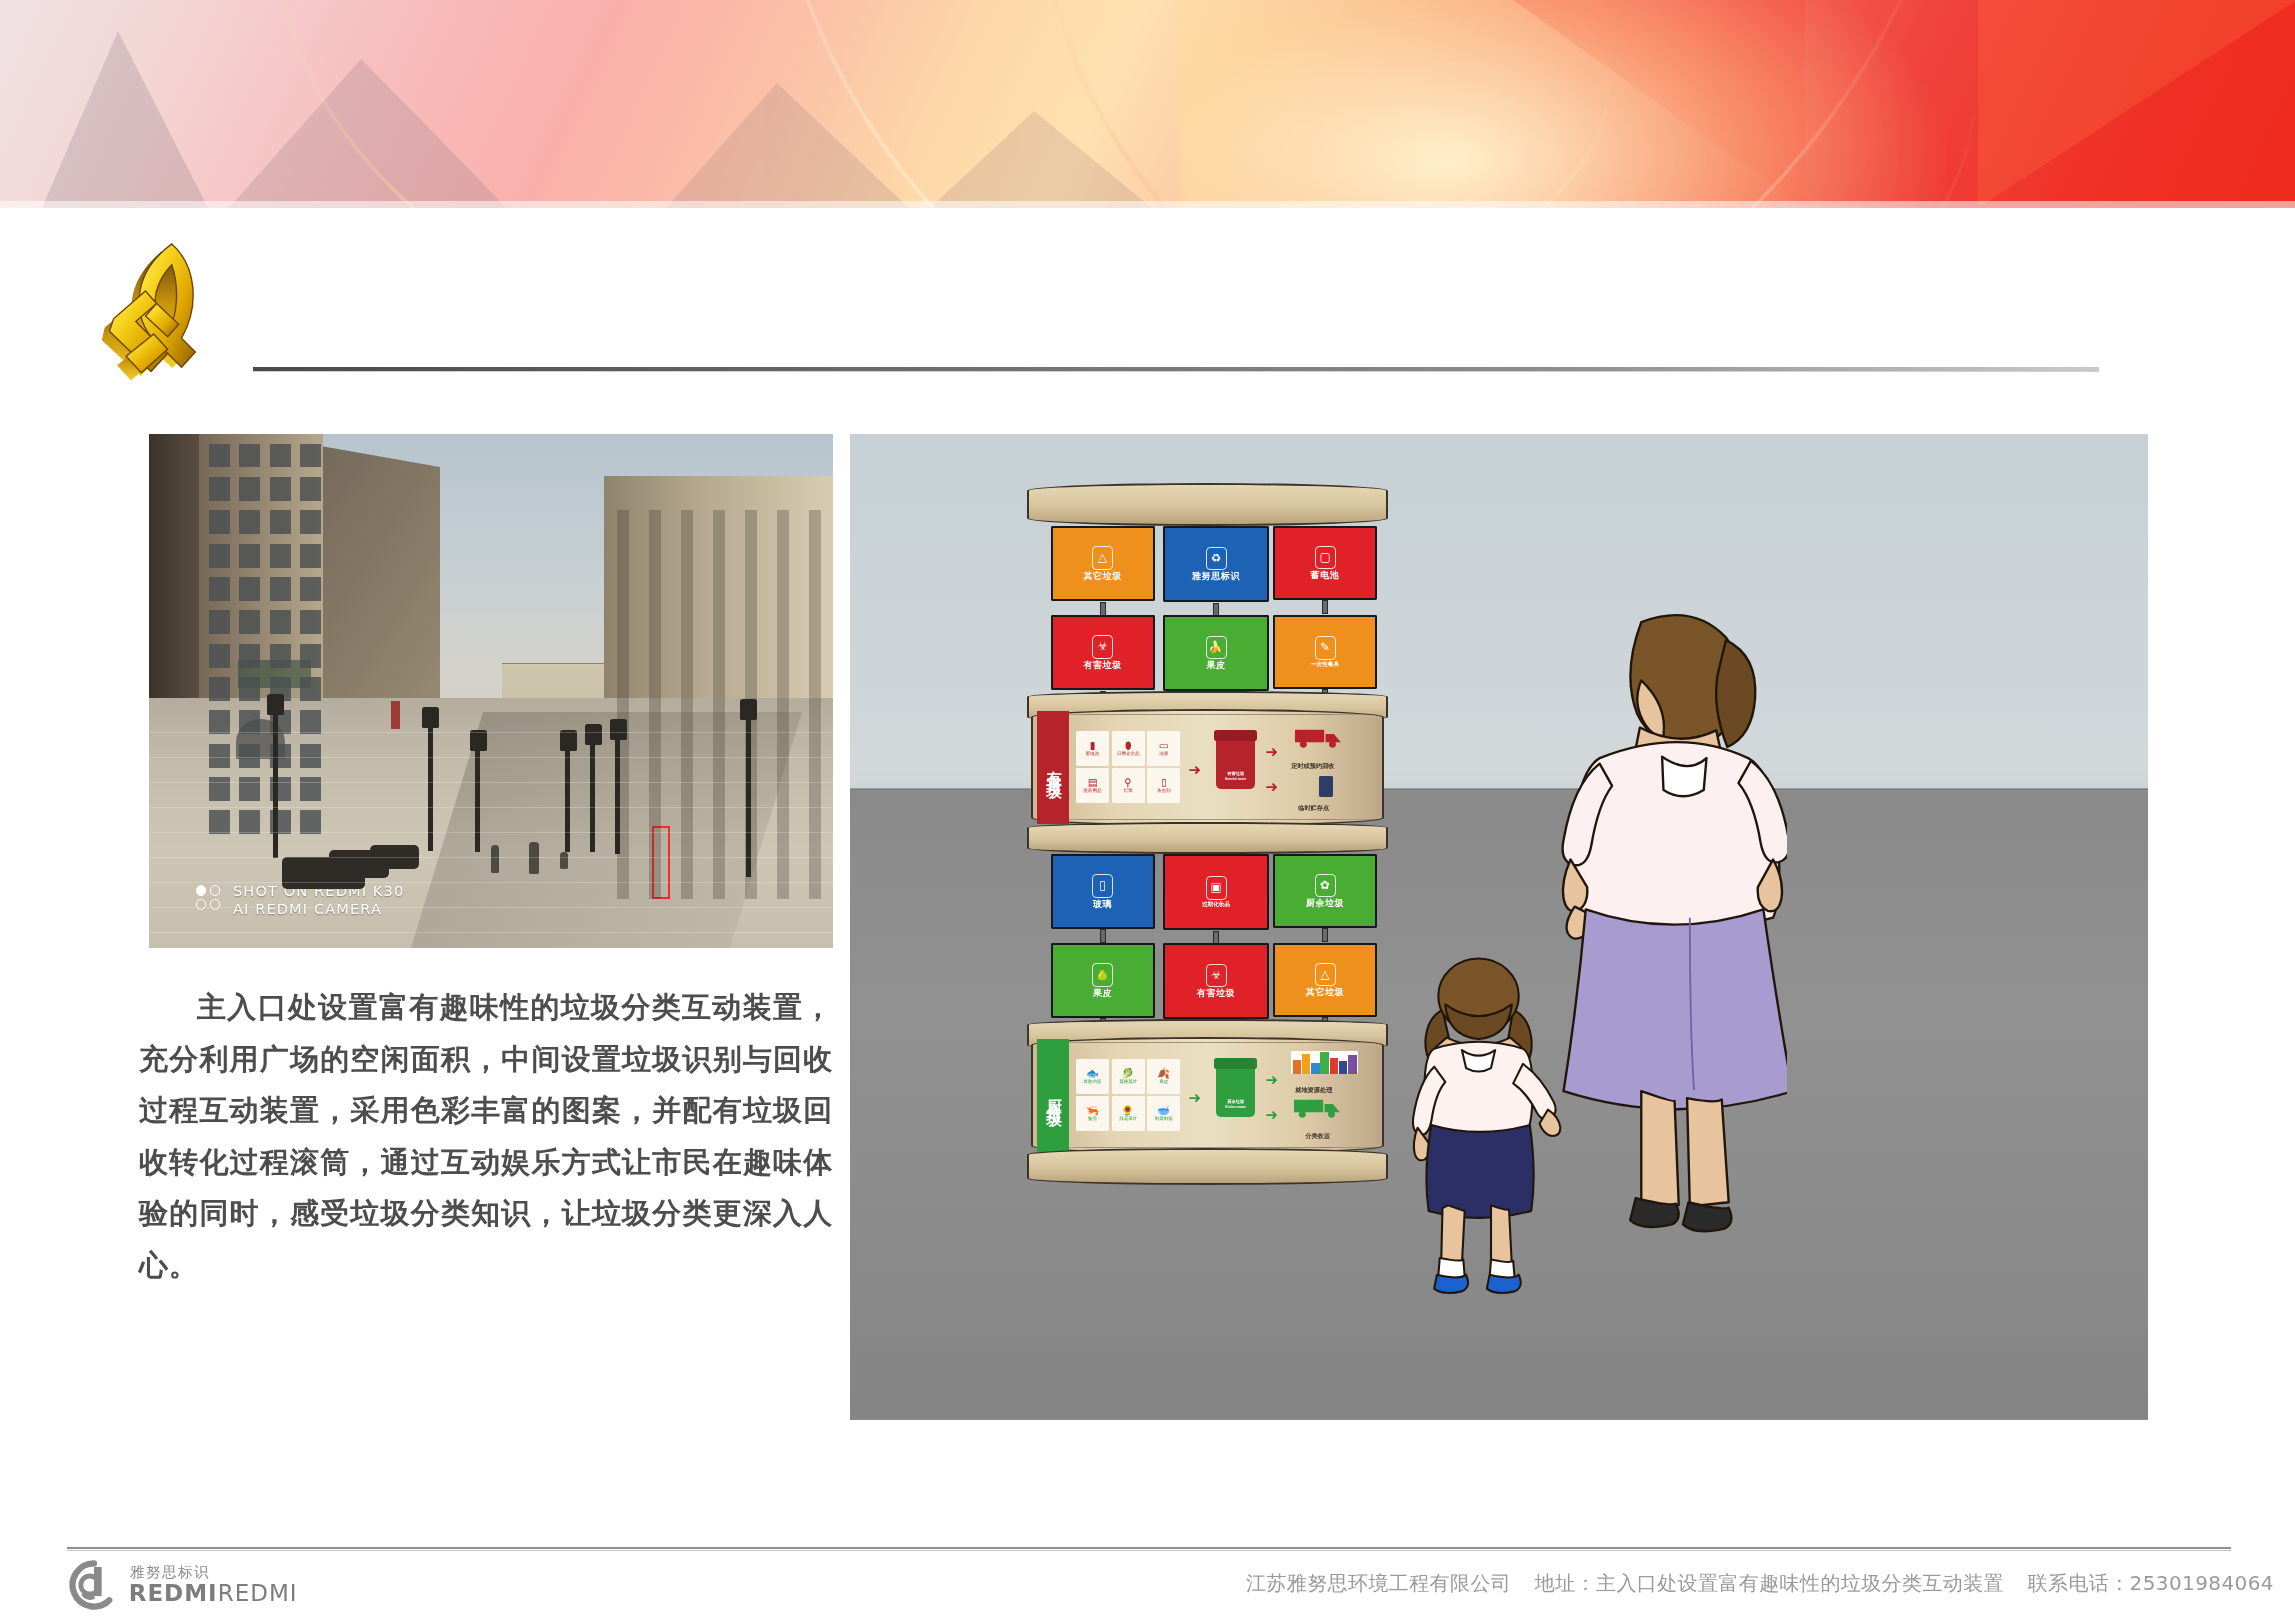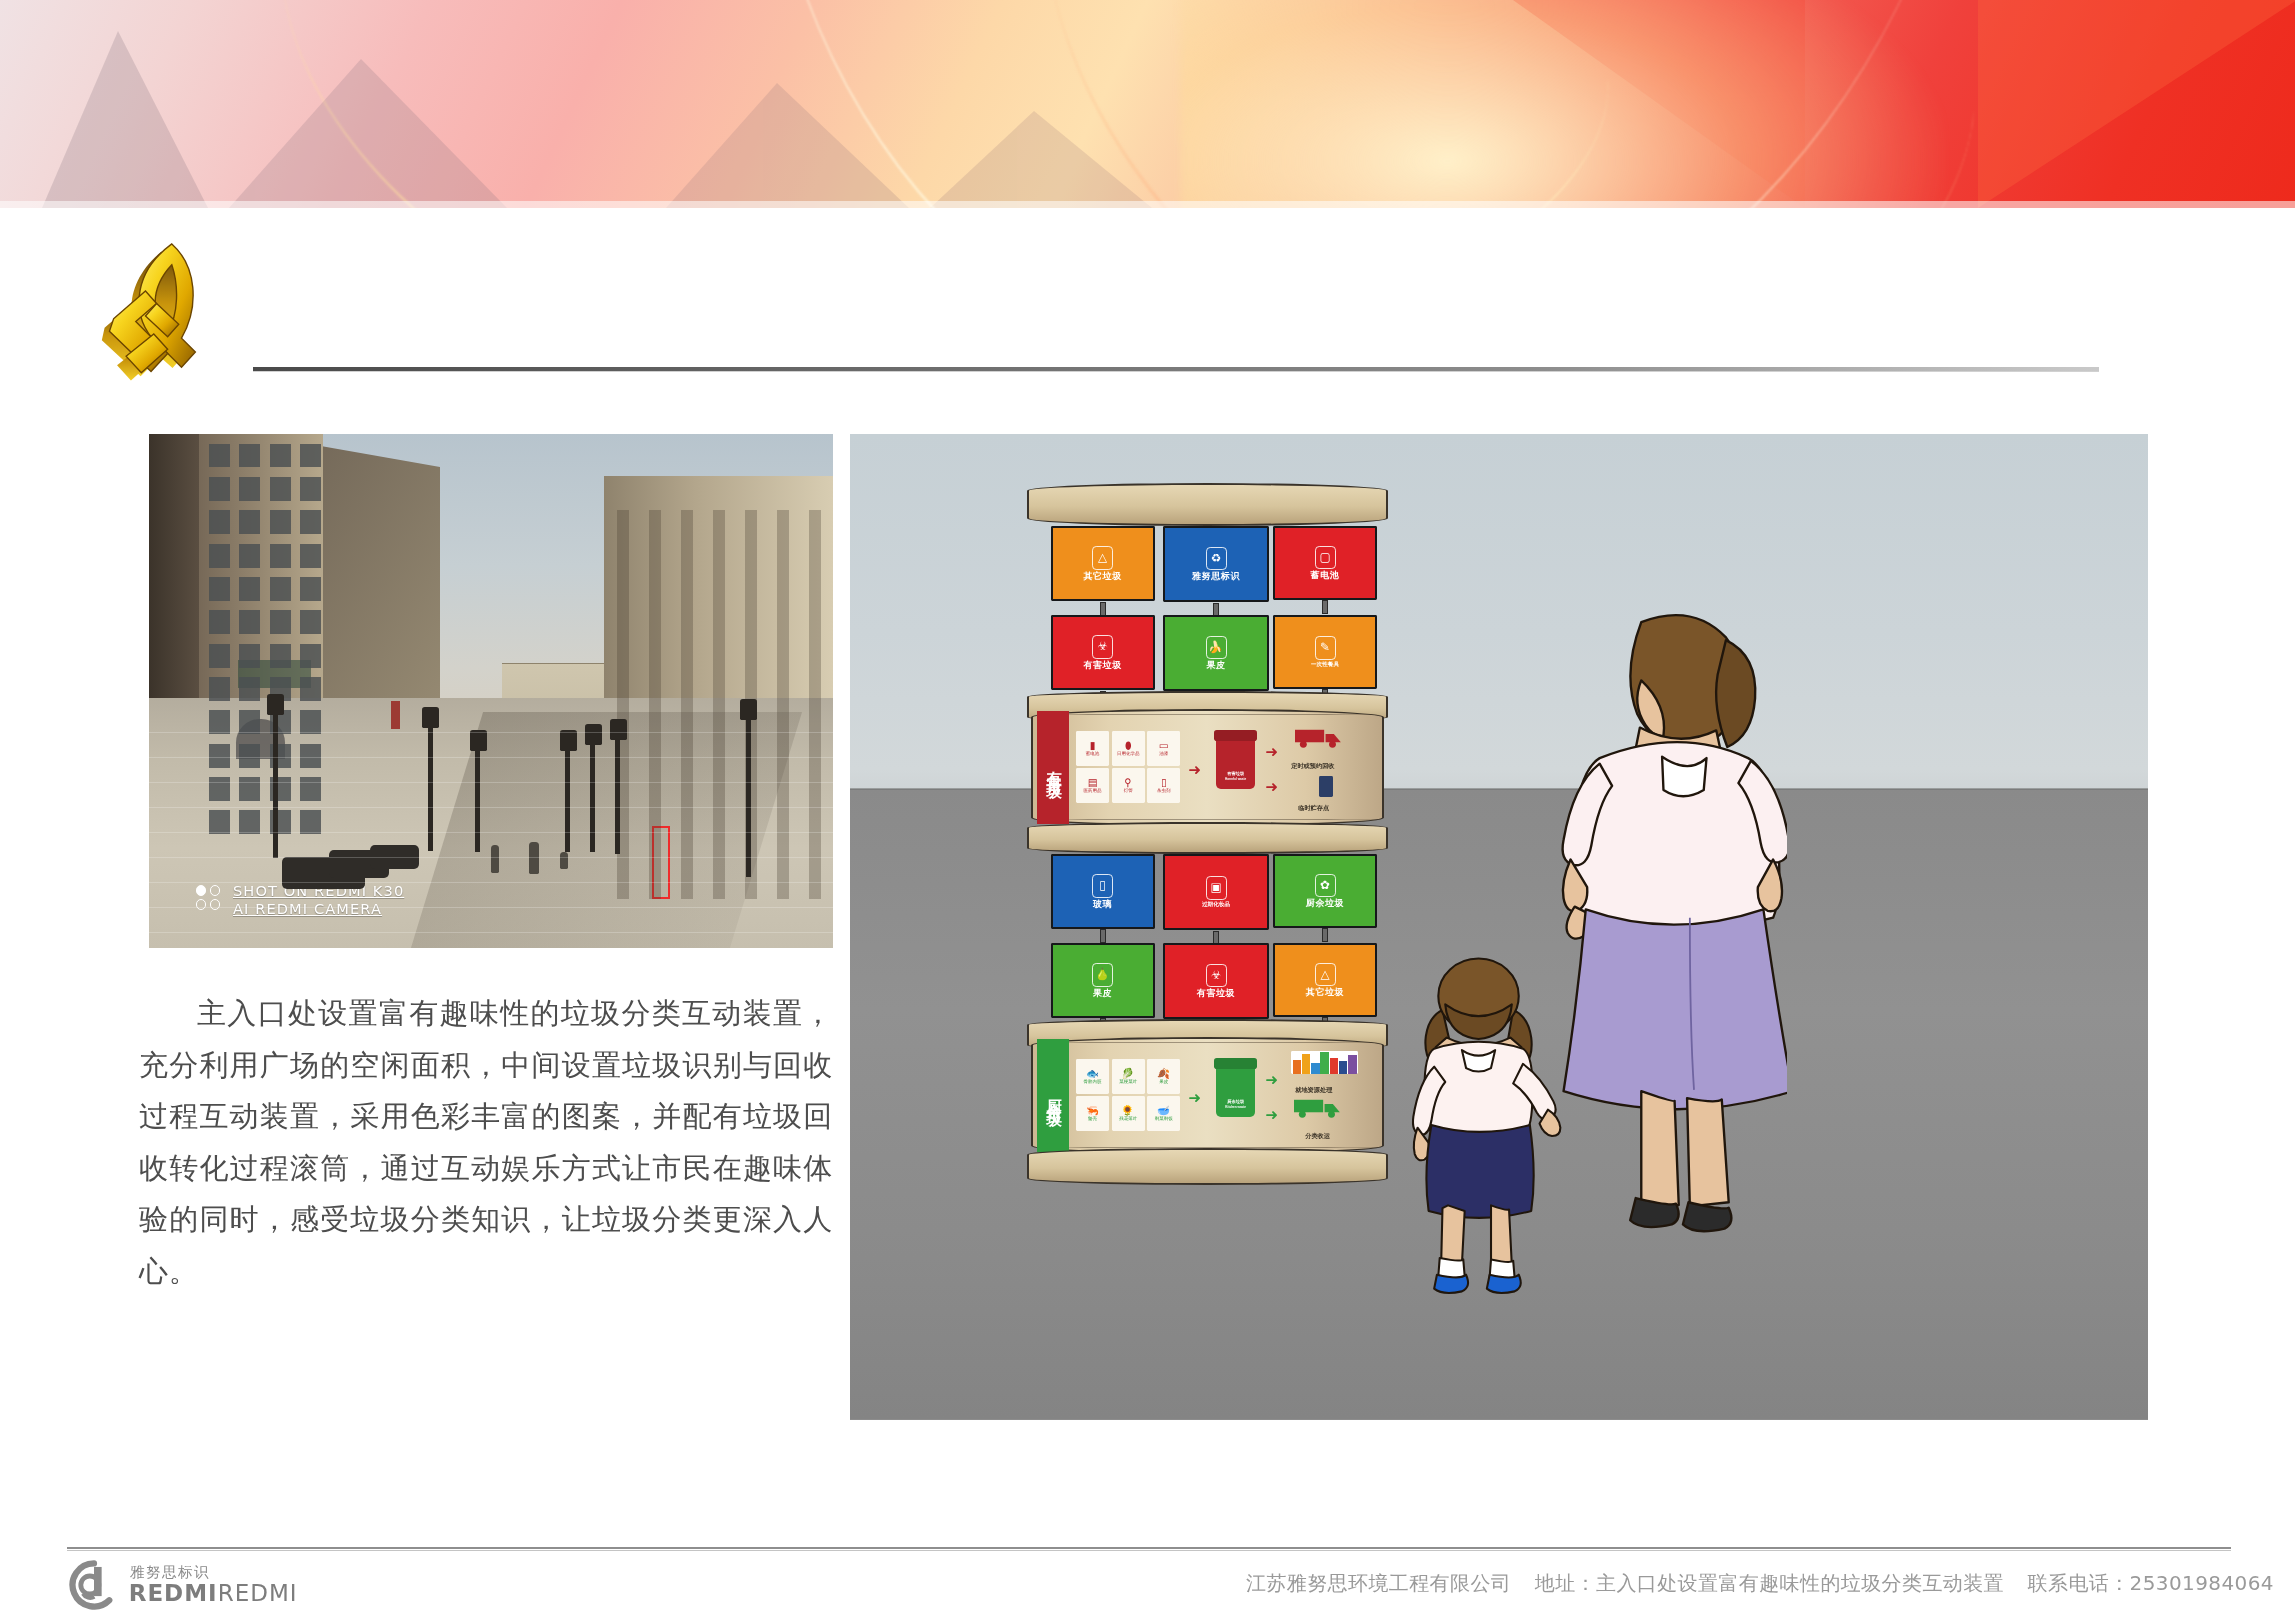--- a/index.html
+++ b/index.html
@@ -152,38 +152,36 @@
     background:rgba(40,40,45,.55); border-radius:23.6px 23.6px 0 0;
   }
   .banner-red{ position:absolute; left:242px; top:267px; width:9px; height:28px; background:#9c3a33; }
 
   .watermark{
     position:absolute; left:47px; bottom:30.5px; color:#fff;
     font-family:"DejaVu Sans","Liberation Sans",sans-serif;
     line-height:1.22; letter-spacing:1.1px;
     font-size:14.6px; display:flex; align-items:center; gap:9px;
     text-shadow:0 0.7px 1.4px rgba(0,0,0,.35);
-    text-decoration:underline;
   }
   .wm-ico{ width:28px; height:29px; position:relative; flex:0 0 auto; }
   .wm-ico i{ position:absolute; border:1.8px solid #fff; border-radius:50%; width:10.4px; height:10.4px; }
   .wm-ico i.f{ background:#fff; }
   .wm-ico i.a{ left:0; top:0; }
   .wm-ico i.b{ left:14px; top:0; }
   .wm-ico i.c{ left:0; top:14px; }
   .wm-ico i.d{ left:14px; top:14px; }
 
   
   .paragraph{
     position:absolute; left:139px; top:982px; width:694px;
     font-family:"DejaVu Sans","Liberation Sans",sans-serif;
-    font-size:29px; font-weight:normal; line-height:1.78;
+    font-size:29px; font-weight:bold; line-height:1.78;
     color:#4d4d4d; letter-spacing:0.7px; text-indent:58px;
     text-align:justify;
-    margin-top:6px;
   }
 
   
   .render{
     position:absolute; left:850px; top:434px; width:1298px; height:986px;
     overflow:hidden;
     background:linear-gradient(to bottom,#c6d0d5 0%,#ccd4d8 20%,#d2d8da 34%,#cfd4d6 36%,#8d8d8d 36.5%,#8c8c8c 100%);
   }
   .rfloor{
     position:absolute; left:0; top:355px; width:1298px; height:630px;

